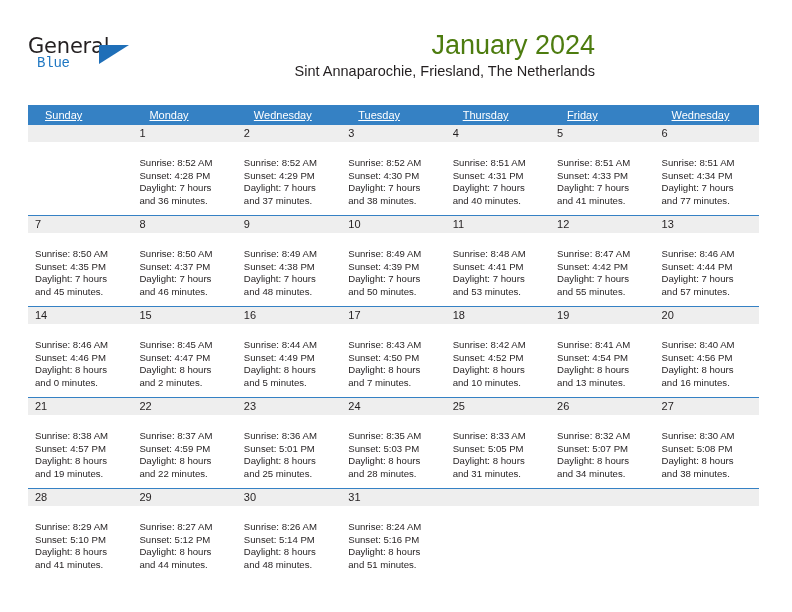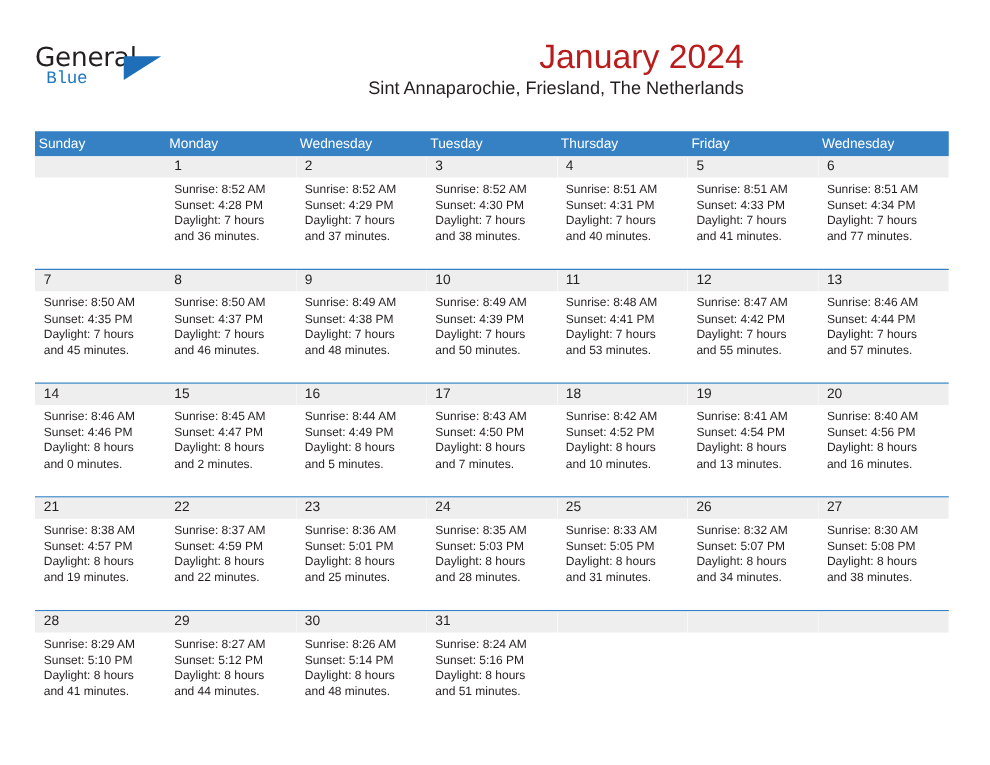--- a/index.html
+++ b/index.html
@@ -68,21 +68,21 @@
 
   .title-block {
     position: absolute;
     right: 0;
     top: 0;
     text-align: right;
   }
   .cal-title {
     font-size: 27px;
     line-height: 34px;
-    color: #b91c1c;
+    color: #4d7c0f;
     font-weight: 400;
     white-space: nowrap;
   }
   .cal-subtitle {
     font-size: 14.5px;
     line-height: 18px;
     color: #231f20;
     font-weight: 400;
     white-space: nowrap;
   }
@@ -97,23 +97,24 @@
   .weekday-row {
     display: flex;
     background: #3581c4;
     height: 20px;
   }
   .weekday {
     flex: 1 1 0;
     color: #ffffff;
     font-size: 11px;
     line-height: 20px;
-    padding-left: 3px;
+    padding-left: 17px;
     box-sizing: border-box;
     white-space: nowrap;
+    text-decoration: underline;
   }
 
   .week-row {
     display: flex;
     border-top: 1px solid #3581c4;
     height: 90px;
   }
   .week-row:first-of-type {
     border-top: none;
   }
@@ -129,21 +130,21 @@
     font-size: 11px;
     line-height: 17px;
     padding-left: 7px;
     color: #231f20;
     box-sizing: border-box;
   }
   .day-cell.empty .day-num-bar {
     background: #eeeeee;
   }
   .day-info {
-    padding: 4px 6px 0 7px;
+    padding: 15px 6px 0 7px;
     font-size: 9.6px;
     line-height: 12.6px;
     color: #231f20;
   }
   .day-info div {
     white-space: nowrap;
   }
 </style>
 </head>
 <body>

